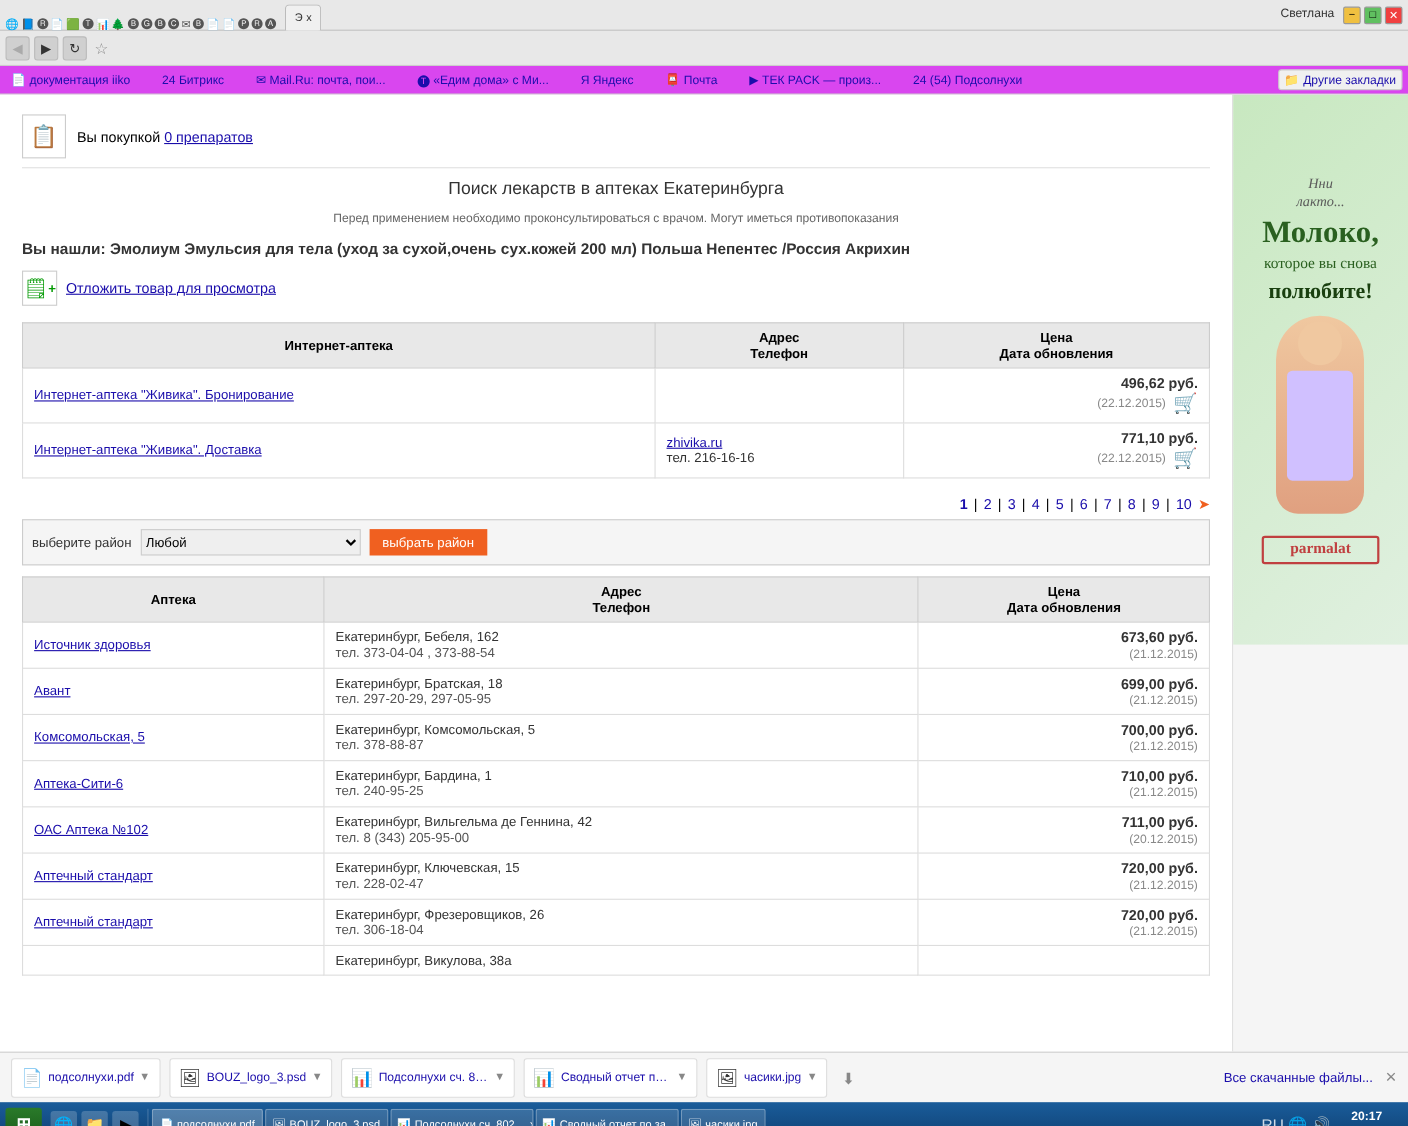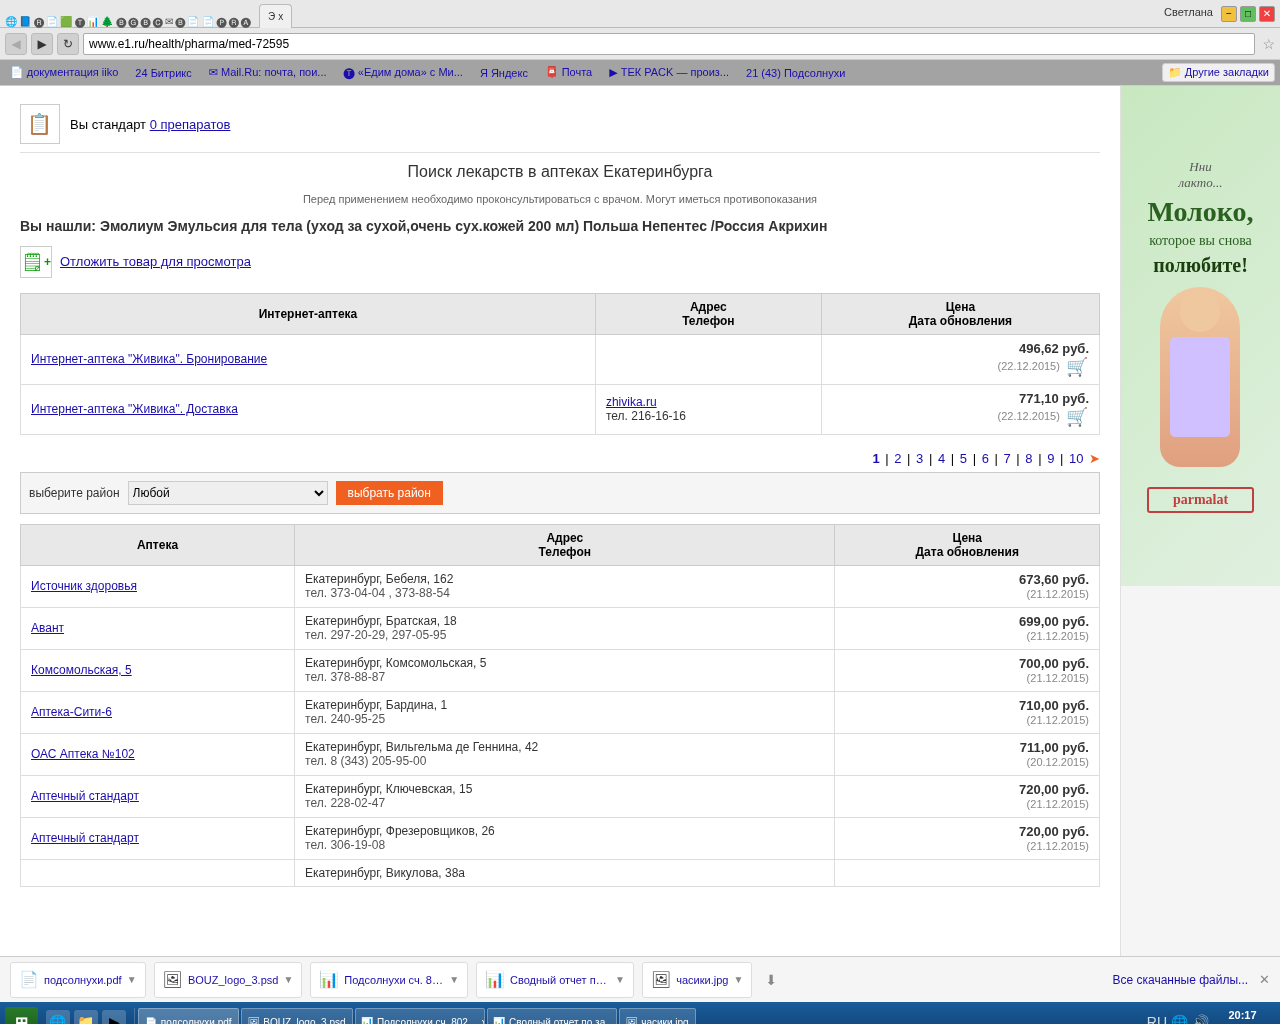--- a/index.html
+++ b/index.html
@@ -15,21 +15,21 @@
     .ctrl-btn.minimize { background: #f0c040; }
     .ctrl-btn.maximize { background: #60c060; }
     .ctrl-btn.close { background: #f04040; color: white; }
 
     .nav-bar { background: #e8e8e8; height: 32px; display: flex; align-items: center; padding: 0 5px; border-bottom: 1px solid #ccc; gap: 4px; }
     .nav-btn { background: #d0d0d0; border: 1px solid #bbb; border-radius: 3px; width: 22px; height: 22px; display: flex; align-items: center; justify-content: center; font-size: 12px; cursor: pointer; color: #333; }
     .nav-btn.disabled { color: #aaa; }
     .address-bar { flex: 1; height: 22px; border: 1px solid #aaa; border-radius: 2px; padding: 0 5px; font-size: 12px; background: white; }
     .star-btn { font-size: 14px; color: #888; cursor: pointer; margin-left: 3px; }
 
-    .bookmarks-bar { background: #a3a3a3; height: 26px; display: flex; align-items: center; padding: 0 5px; border-bottom: 1px solid #ccc; gap: 7px; overflow: hidden; }
+    .bookmarks-bar { background: #d946ef; height: 26px; display: flex; align-items: center; padding: 0 5px; border-bottom: 1px solid #ccc; gap: 19px; overflow: hidden; }
     .bookmark { font-size: 11px; color: #1a0dab; cursor: pointer; padding: 2px 5px; white-space: nowrap; display: flex; align-items: center; gap: 2px; }
     .bookmark-folder { font-size: 11px; color: #1a0dab; cursor: pointer; padding: 2px 5px; white-space: nowrap; border: 1px solid #ccc; background: #f0f0f0; border-radius: 3px; margin-left: 28px; }
 
     
     .browser-body { display: flex; width: 1280px; height: 870px; background: white; overflow: hidden; }
     .main-content { flex: 1; overflow-y: auto; padding: 10px 20px; background: white; }
     .sidebar-ad { width: 160px; background: #f5f5f5; border-left: 1px solid #e0e0e0; overflow: hidden; flex-shrink: 0; }
 
     
     .top-notice { display: flex; align-items: center; gap: 10px; padding: 8px 0; border-bottom: 1px solid #e0e0e0; margin-bottom: 10px; }
@@ -139,44 +139,43 @@
       <div class="ctrl-btn minimize">−</div>
       <div class="ctrl-btn maximize">□</div>
       <div class="ctrl-btn close">✕</div>
     </div>
   </div>
 
   <div class="nav-bar">
     <div class="nav-btn disabled">◀</div>
     <div class="nav-btn">▶</div>
     <div class="nav-btn">↻</div>
-    <input class="address-bar" value="www.e1.ru/health/pharma/med-72595" style="">
     <span class="star-btn">☆</span>
   </div>
 
   <div class="bookmarks-bar">
     <span class="bookmark">📄 документация iiko</span>
     <span class="bookmark">24 Битрикс</span>
     <span class="bookmark">✉ Mail.Ru: почта, пои...</span>
     <span class="bookmark">🅣 «Едим дома» с Ми...</span>
     <span class="bookmark">Я Яндекс</span>
     <span class="bookmark">📮 Почта</span>
     <span class="bookmark">▶ ТЕК PACK — произ...</span>
-    <span class="bookmark">21 (43) Подсолнухи</span>
+    <span class="bookmark">24 (54) Подсолнухи</span>
     <div style="flex:1;"></div>
     <span class="bookmark-folder">📁 Другие закладки</span>
   </div>
 
   <div class="browser-body">
     <div class="main-content">
 
       <div class="top-notice">
         <div class="notice-icon">📋</div>
         <div>
-          <span>Вы стандарт</span>&nbsp;<a class="notice-link">0 препаратов</a>
+          <span>Вы покупкой</span>&nbsp;<a class="notice-link">0 препаратов</a>
         </div>
       </div>
 
       <div class="search-header">Поиск лекарств в аптеках Екатеринбурга</div>
 
 
       <div class="disclaimer">
         <div>Перед применением необходимо проконсультироваться с врачом. Могут иметься противопоказания</div>
       </div>
 
@@ -307,21 +306,21 @@
         Екатеринбург, Ключевская, 15<br><span style="color:#555;">тел. 228-02-47</span>
       </td>
       <td class="price-cell">
         <span class="price-value">720,00 руб.</span><br>
         <span class="price-date">(21.12.2015)</span>
       </td>
     </tr>
             <tr>
       <td><a class="pharmacy-link">Аптечный стандарт</a></td>
       <td class="address-cell">
-        Екатеринбург, Фрезеровщиков, 26<br><span style="color:#555;">тел. 306-19-08</span>
+        Екатеринбург, Фрезеровщиков, 26<br><span style="color:#555;">тел. 306-18-04</span>
       </td>
       <td class="price-cell">
         <span class="price-value">720,00 руб.</span><br>
         <span class="price-date">(21.12.2015)</span>
       </td>
     </tr>
             <tr>
       <td></td>
       <td class="address-cell">
         Екатеринбург, Викулова, 38а<br>

